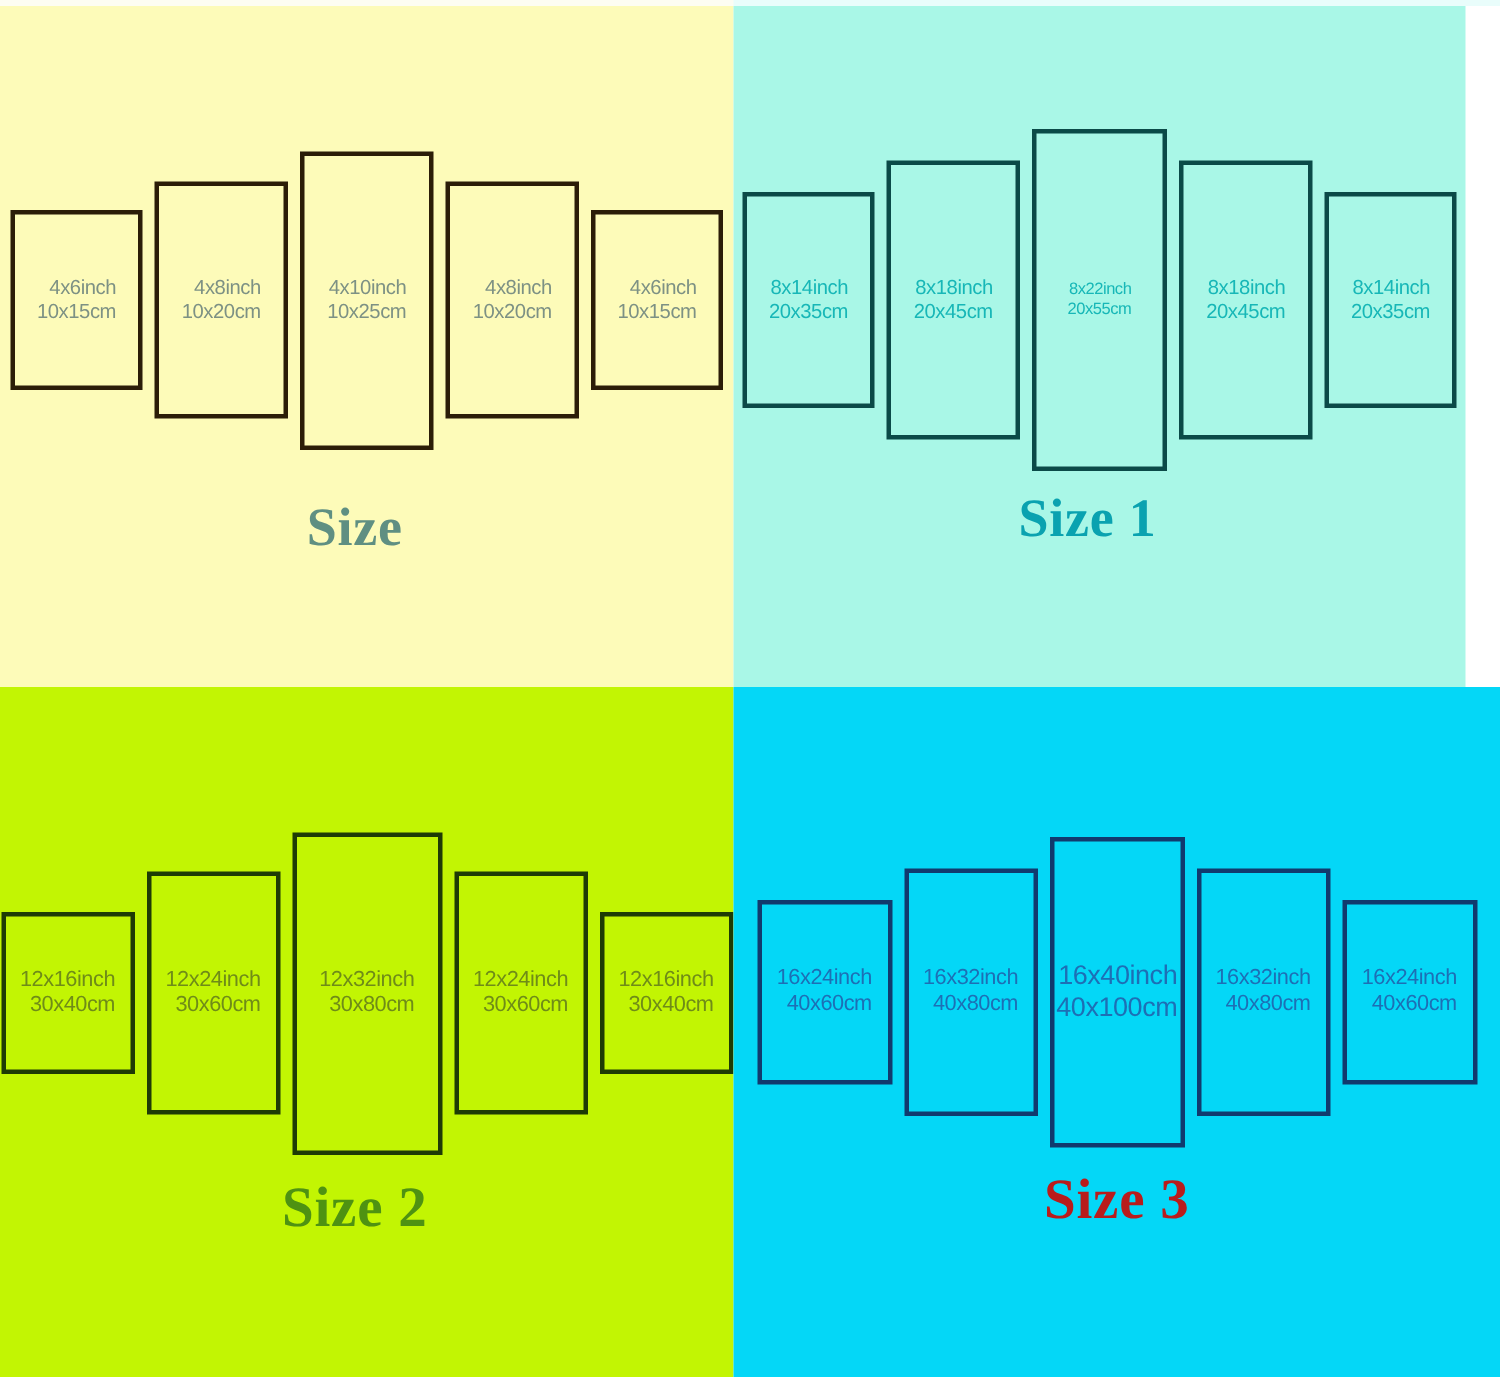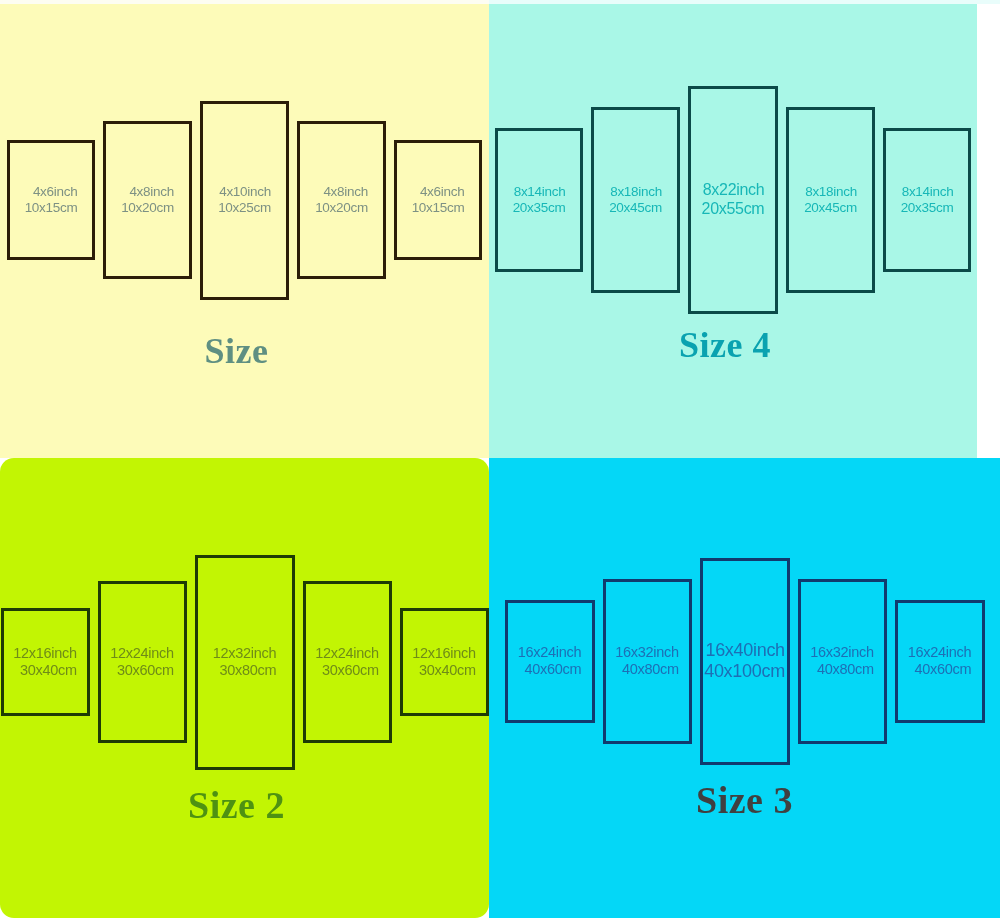--- a/index.html
+++ b/index.html
@@ -15,21 +15,21 @@
     width:1000px;height:918px;
     background:#ffffff;
   }
   
   .quad{
     position:absolute;
     overflow:hidden;
   }
   #quad-0{left:0px;   top:4px;   width:489px; height:454px;}
   #quad-1{left:489px; top:4px;   width:459px; height:454px;padding-left:29px;}
-  #quad-2{left:0px;   top:458px; width:489px; height:460px;border-radius:14px;}
+  #quad-2{left:0px;   top:458px; width:489px; height:460px;}
   #quad-3{left:489px; top:458px; width:511px; height:460px;}
 
   
   .panel-row{
     position:absolute;
     left:0; right:0;
     display:flex;
     justify-content:center;
     align-items:center;
     gap:8px;
@@ -72,21 +72,21 @@
   #quad-3 .panel{border:3px solid #113a6e;}
 
   #quad-0 .panel-label{color:#7d9184;}
   #quad-1 .panel-label{color:#17b7b7;}
   #quad-2 .panel-label{color:#6f8c18;}
   #quad-3 .panel-label{color:#1d6fb5;}
 
   #quad-0 .quad-title{color:#5f8f82;}
   #quad-1 .quad-title{color:#0aa2b0;}
   #quad-2 .quad-title{color:#4e9212;}
-  #quad-3 .quad-title{color:#404040;padding-left:16px;}
+  #quad-3 .quad-title{color:#b91c1c;padding-left:16px;}
 
   
   #top-strip{
     position:absolute;left:0;top:0;width:1000px;height:4px;
     background:#fdfdf2;
   }
   #top-strip-right{
     position:absolute;left:489px;top:0;width:511px;height:4px;
     background:#e9fdfb;
   }
@@ -140,39 +140,39 @@
             <span class="ln">20x35cm</span>
           </div>
         </div>
         <div class="panel" style="width: 89px; height: 186px;">
           <div class="panel-label" style="font-size: 13.5px;">
             <span class="ln">8x18inch</span>
             <span class="ln">20x45cm</span>
           </div>
         </div>
         <div class="panel" style="width: 90px; height: 228px;">
-          <div class="panel-label" style="font-size: 16px;">
+          <div class="panel-label" style="font-size: 11px;">
             <span class="ln">8x22inch</span>
             <span class="ln">20x55cm</span>
           </div>
         </div>
         <div class="panel" style="width: 89px; height: 186px;">
           <div class="panel-label" style="font-size: 13.5px;">
             <span class="ln">8x18inch</span>
             <span class="ln">20x45cm</span>
           </div>
         </div>
         <div class="panel" style="width: 88px; height: 144px;">
           <div class="panel-label" style="font-size: 13.5px;">
             <span class="ln">8x14inch</span>
             <span class="ln">20x35cm</span>
           </div>
         </div>
       </div>
-    <div class="quad-title" style="top: 320px; font-size: 36px;">Size 4</div>
+    <div class="quad-title" style="top: 320px; font-size: 36px;">Size 1</div>
   </div>
 
   <div id="quad-2" class="quad">
     <div class="panel-row" style="top: 96.5px; height: 215px;">
         <div class="panel" style="width: 89px; height: 108px;">
           <div class="panel-label" style="font-size: 14.5px;">
             <span class="ln">12x16inch</span>
             <span class="ln">30x40cm</span>
           </div>
         </div>

